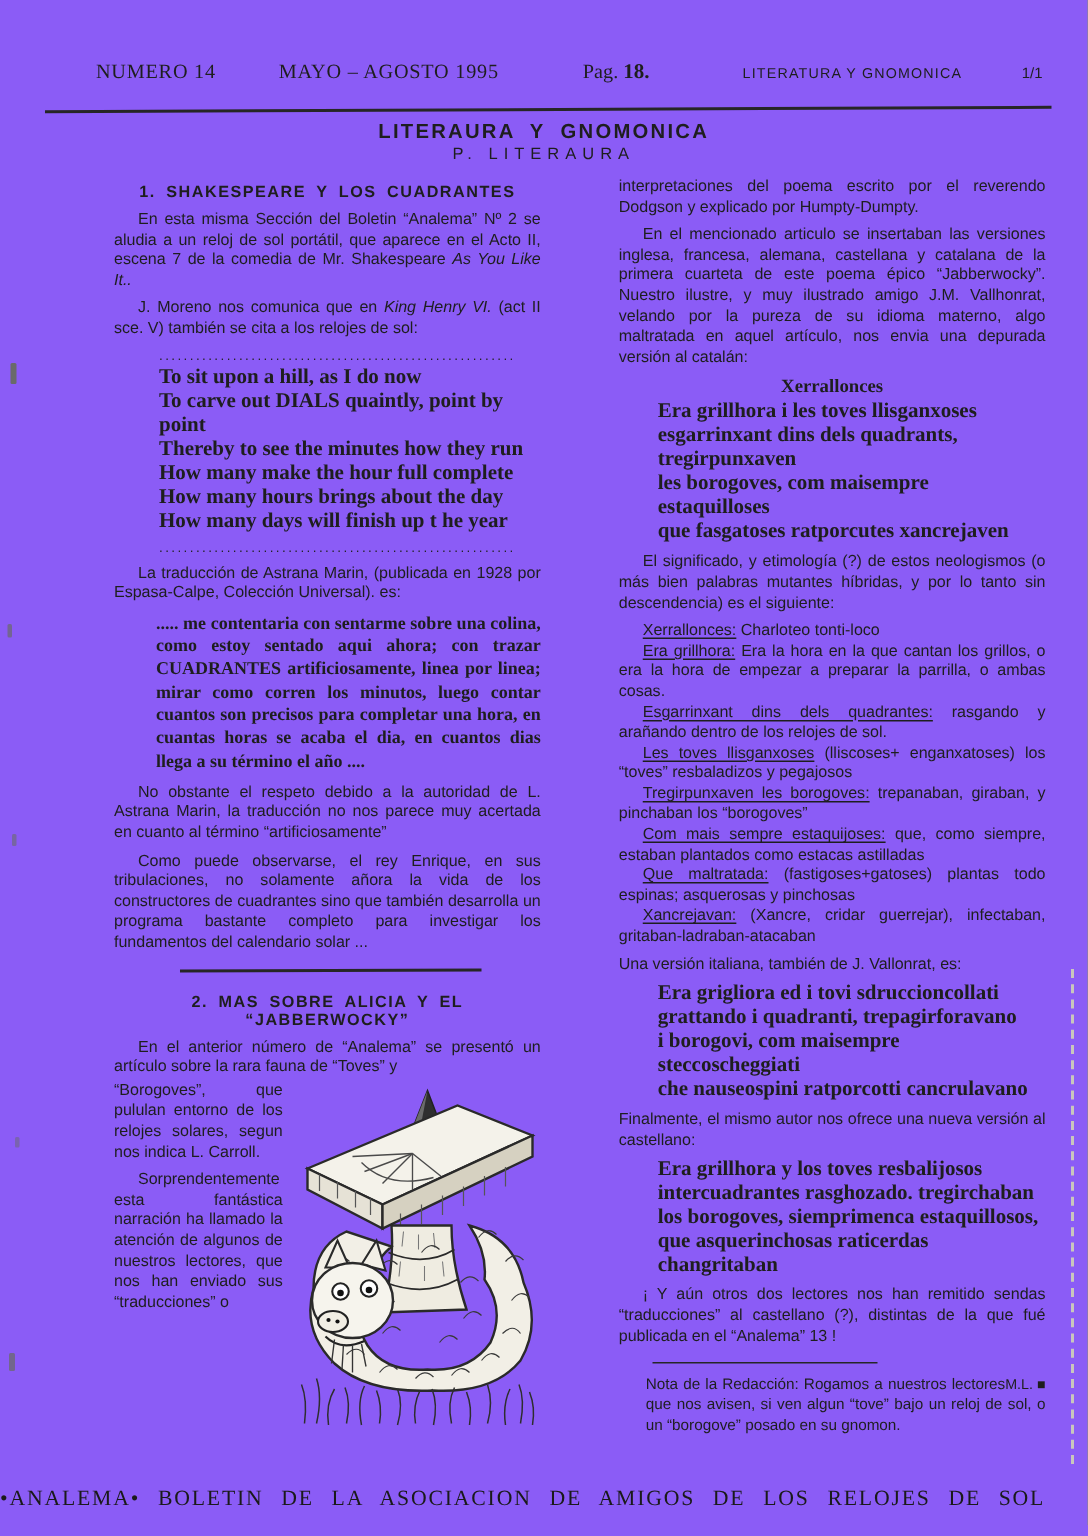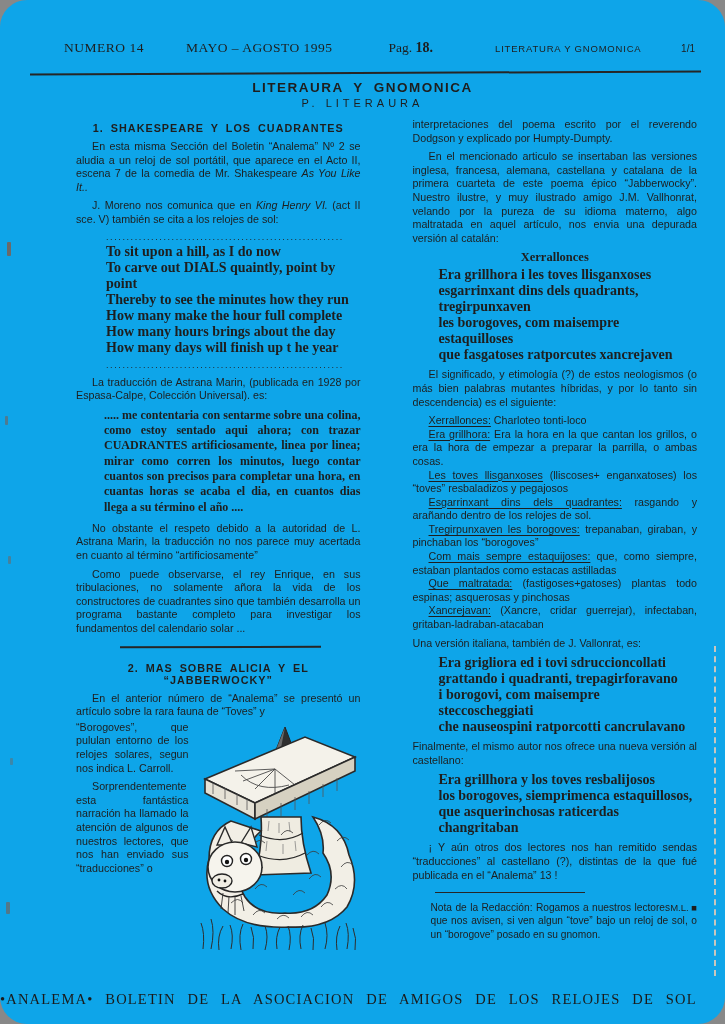--- a/index.html
+++ b/index.html
@@ -1,20 +1,19 @@
 <!DOCTYPE html>
 <html><head>
 <meta charset="utf-8">
 <style>
   html,body{margin:0;padding:0;background:#888;}
   .page{
     position:relative;width:725px;height:1024px;margin:0 auto;
-    background:#0ea5e9;color:#1e1e1e;overflow:hidden;
+    background:#8b5cf6;color:#1e1e1e;overflow:hidden;
     font-family:"Liberation Sans",sans-serif;
-    border-radius:27px;
   }
   
   .masthead{
     position:absolute;top:40px;left:36px;right:30px;
     display:flex;align-items:baseline;
     font-family:"Liberation Serif",serif;font-size:13.5px;white-space:nowrap;
   }
   .h-issue{margin-left:28px;letter-spacing:.5px;}
   .h-period{margin-left:42px;letter-spacing:.5px;}
   .h-pag{margin-left:56px;}
@@ -255,41 +254,42 @@
           <div class="poem-line">esgarrinxant dins dels quadrants, tregirpunxaven</div>
           <div class="poem-line">les borogoves, com maisempre estaquilloses</div>
           <div class="poem-line">que fasgatoses ratporcutes xancrejaven</div>
         </div>
 
       <p class="body ind" style="margin-top:5px;">El significado, y etimología (?) de estos neologismos (o más bien palabras mutantes híbridas, y por lo tanto sin descendencia) es el siguiente:</p>
 
       <div>
           <p class="def"><span class="term">Xerrallonces:</span><span> Charloteo tonti-loco</span></p>
           <p class="def"><span class="term">Era grillhora:</span><span> Era la hora en la que cantan los grillos, o era la hora de empezar a preparar la parrilla, o ambas cosas.</span></p>
+          <p class="def"><span class="term">Esgarrinxant dins dels quadrantes:</span><span> rasgando y arañando dentro de los relojes de sol.</span></p>
           <p class="def"><span class="term">Les toves llisganxoses</span><span> (lliscoses+ enganxatoses) los “toves” resbaladizos y pegajosos</span></p>
-          <p class="def"><span class="term">Esgarrinxant dins dels quadrantes:</span><span> rasgando y arañando dentro de los relojes de sol.</span></p>
           <p class="def"><span class="term">Tregirpunxaven les borogoves:</span><span> trepanaban, giraban, y pinchaban los “borogoves”</span></p>
           <p class="def"><span class="term">Com mais sempre estaquijoses:</span><span> que, como siempre, estaban plantados como estacas astilladas</span></p>
           <p class="def"><span class="term">Que maltratada:</span><span> (fastigoses+gatoses) plantas todo espinas; asquerosas y pinchosas</span></p>
           <p class="def"><span class="term">Xancrejavan:</span><span> (Xancre, cridar guerrejar), infectaban, gritaban-ladraban-atacaban</span></p>
         </div>
 
       <p class="body" style="margin-top:5px;">Una versión italiana, también de J. Vallonrat, es:</p>
 
       <div class="poem cat">
           <div class="poem-line">Era grigliora ed i tovi sdruccioncollati</div>
           <div class="poem-line">grattando i quadranti, trepagirforavano</div>
           <div class="poem-line">i borogovi, com maisempre steccoscheggiati</div>
           <div class="poem-line">che nauseospini ratporcotti cancrulavano</div>
         </div>
 
       <p class="body" style="margin-top:5px;">Finalmente, el mismo autor nos ofrece una nueva versión al castellano:</p>
 
       <div class="poem cat">
           <div class="poem-line">Era grillhora y los toves resbalijosos</div>
+          <div class="poem-line">intercuadrantes rasghozado. tregirchaban</div>
           <div class="poem-line">los borogoves, siemprimenca estaquillosos,</div>
           <div class="poem-line">que asquerinchosas raticerdas changritaban</div>
         </div>
 
       <p class="body ind" style="margin-top:5px;">¡ Y aún otros dos lectores nos han remitido sendas “traducciones” al castellano (?), distintas de la que fué publicada en el “Analema” 13 !</p>
 
       <div class="rule-short"></div>
 
       <p class="nota"><span class="nota-sig">M.L. ■</span><span>Nota de la Redacción:</span><span> Rogamos a nuestros lectores que nos avisen, si ven algun “tove” bajo un reloj de sol, o un “borogove” posado en su gnomon.</span></p>
     </section>

